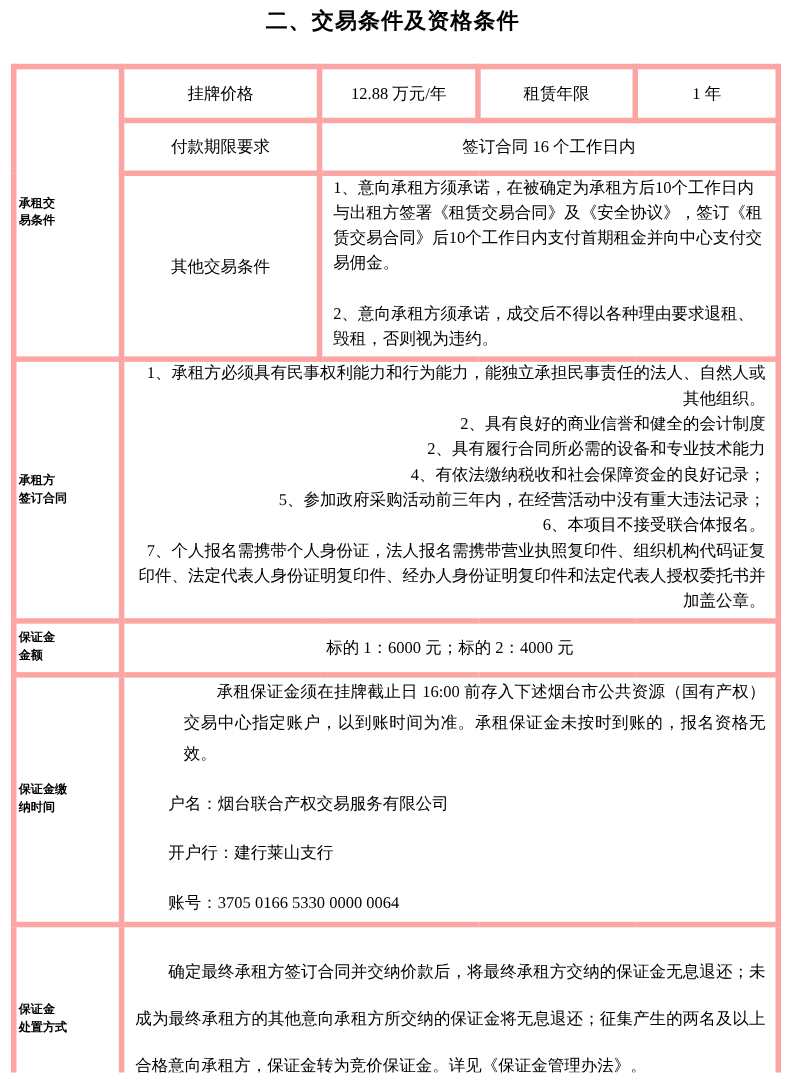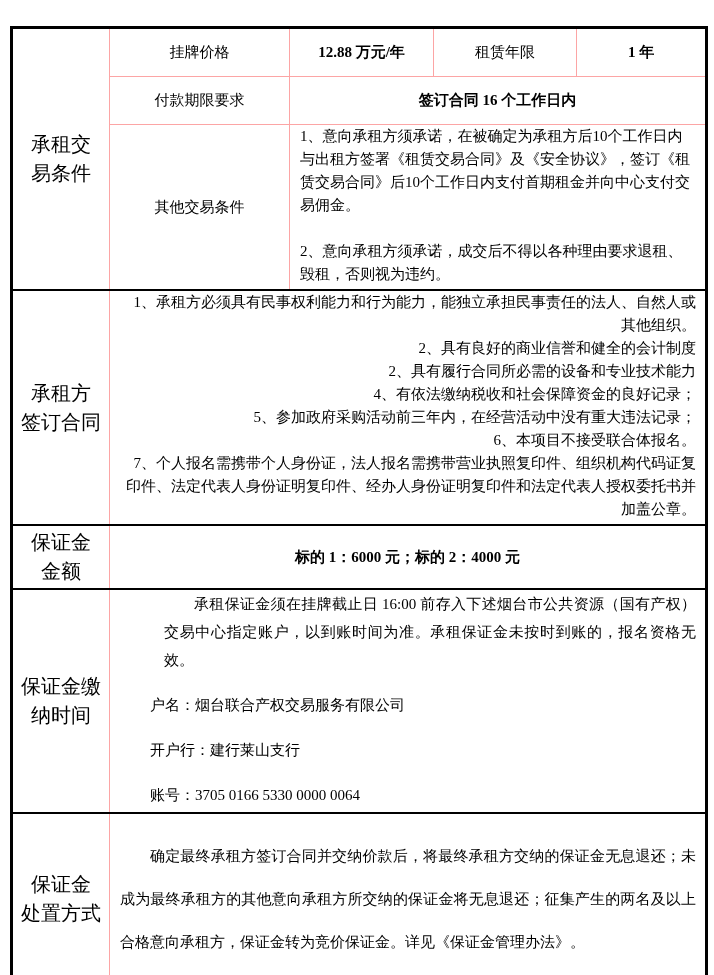--- a/index.html
+++ b/index.html
@@ -19,37 +19,36 @@
     letter-spacing: 1px;
   }
   table.cond-table {
     border-collapse: collapse;
     table-layout: fixed;
     width: 695px;
     margin: 26px 0 0 10px;
     border: 3px solid #000;
   }
   .cond-table td {
-    border: 1px solid #fca5a5;
+    border: 5px solid #fca5a5;
     font-size: 15px;
     padding: 2px 8px;
     vertical-align: middle;
     overflow: hidden;
   }
   tr.sect { border-top: 2px solid #000; }
   td.hdr {
-    font-weight: normal;
-    text-align: center;
+    font-weight: bold;
     white-space: pre-line;
     line-height: 1.45;
-    font-size: 20px;
+    font-size: 11px;
     padding: 2px 2px;
   }
   td.lbl { text-align: center; }
-  td.val { text-align: center; font-weight: bold; }
+  td.val { text-align: center; }
   td.txt { vertical-align: top; padding: 0 9px 3px 10px; }
   
   tr.r-price   { height: 49px; }
   tr.r-payment { height: 48px; }
   tr.r-other   { height: 162px; }
   tr.r-qual    { height: 231px; }
   tr.r-amount  { height: 49px; }
   tr.r-deptime { height: 190px; }
   tr.r-dispose { height: 173px; }
   
@@ -68,20 +67,21 @@
     text-indent: 2em;
     text-align: justify;
   }
   td.disp-cell { vertical-align: middle; padding: 0 9px 0 10px; }
 </style>
 </head>
 <body>
 
 <div class="page">
 
+  <div class="doc-title">二、交易条件及资格条件</div>
 
   <table class="cond-table">
     <colgroup>
       <col style="width:98px">
       <col style="width:180px">
       <col style="width:144px">
       <col style="width:143px">
       <col style="width:130px">
     </colgroup>
 

